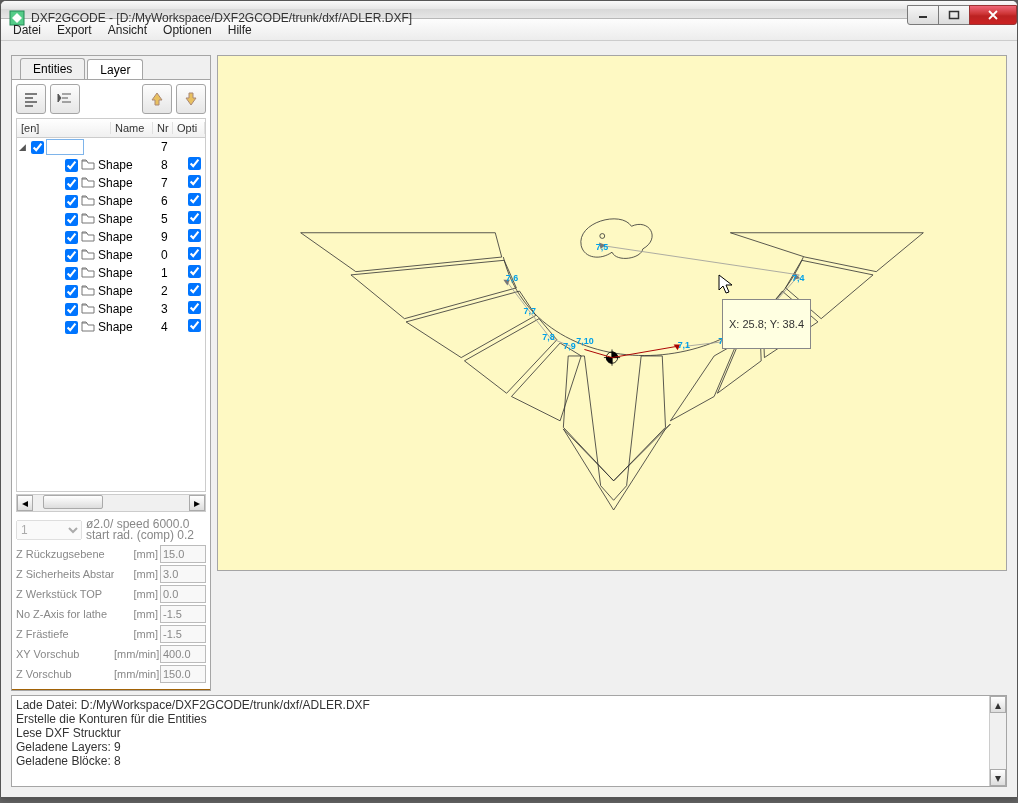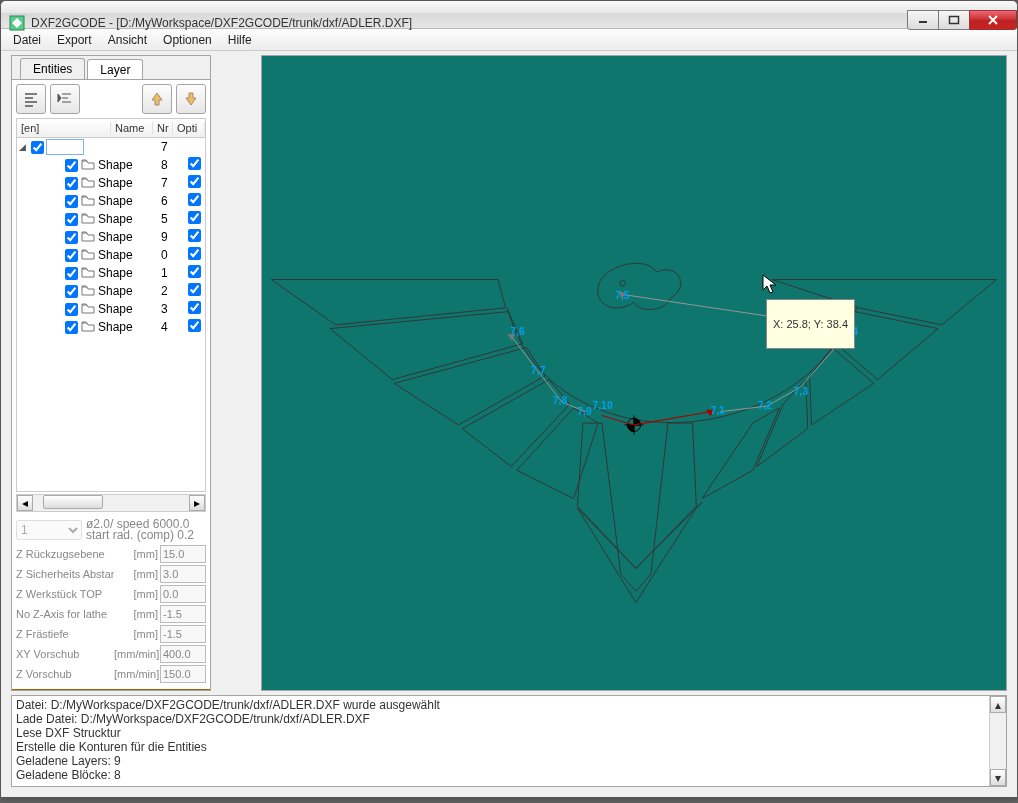--- a/index.html
+++ b/index.html
@@ -1,18 +1,18 @@
 <!DOCTYPE html>
 <html><head>
 <meta charset="utf-8">
 <style>
   * { box-sizing: border-box; font-family: "Segoe UI", Tahoma, sans-serif; font-size: 12px; }
   body { margin: 0; padding: 0; background: #666; width: 1018px; height: 803px; overflow: hidden; position: relative;}
   .window { position: absolute; left: 0; top: 0; width: 1018px; height: 798px; background: #f0f0f0; border: 1px solid #555; border-radius: 6px 6px 0 0; box-shadow: 0 0 10px rgba(0,0,0,0.4);}
-  .titlebar { height: 28px; background: linear-gradient(to bottom,#f9f9f9,#e6e6e6 45%,#d8d8d8 46%,#e6e6e6); border-radius: 5px 5px 0 0; display: flex; align-items: center; padding: 16px 0 0 8px; border-bottom: 1px solid #b8b8b8;}
+  .titlebar { height: 18px; background: linear-gradient(to bottom,#f9f9f9,#e6e6e6 45%,#d8d8d8 46%,#e6e6e6); border-radius: 5px 5px 0 0; display: flex; align-items: center; padding: 16px 0 0 8px; border-bottom: 1px solid #b8b8b8;}
   .titlebar .app-icon { width: 16px; height: 16px; margin-right: 6px; display:inline-flex; align-items:center; justify-content:center;}
   .titlebar .title { color: #333; flex: 0 0 auto; }
   .title-spacer { flex: 1; }
   .window-controls { display: flex; height: 20px; margin-top:-6px;}
   .wc-btn { width: 32px; height: 20px; border: 1px solid #7a7a7a; margin-left: -1px; display:flex;align-items:center;justify-content:center; background: linear-gradient(to bottom,#f6f6f6,#dcdcdc);}
   .wc-btn.min { border-radius: 0 0 0 3px;}
   .wc-btn.close { width: 48px; background: linear-gradient(to bottom,#e67,#c33 45%,#b22 55%,#c22); border-radius: 0 0 3px 0; border-color:#933;}
   .wc-btn svg { width: 12px; height: 10px;}
   .menubar { height: 22px; background: linear-gradient(to bottom,#fdfdfd,#ececec); display:flex; align-items:center; padding:0 4px; border-bottom:1px solid #ccc;}
   .menubar span { padding: 2px 8px; cursor: default; color:#222;}
@@ -45,21 +45,21 @@
   .scroll-h .track { flex:1; height:16px; position:relative;}
   .scroll-h .thumb { position:absolute; left:10px; top:0; width:60px; height:14px; border:1px solid #aaa; background:linear-gradient(to bottom,#fff,#ddd); border-radius:2px;}
   .params { margin-top:4px;}
   .param-top { display:flex; align-items:center; height:28px;}
   .param-top select { width: 66px; height:20px; color:#888;}
   .param-top .ptxt { font-size:10px; color:#888; line-height:11px; padding-left:4px;}
   .param-row { display:flex; align-items:center; height:20px;}
   .param-row .plabel { flex:1; color:#888; font-size:11px; white-space:nowrap; overflow:hidden;}
   .param-row .punit { width:46px; color:#888; font-size:11px; text-align:right; padding-right:2px;}
   .param-row input { width:46px; height:18px; border:1px solid #bbb; background:#f8f8f8; color:#888; font-size:11px; padding:4px 2px;}
-  .canvas-area { position:absolute; left: 206px; top:0; right:0; height: 636px; border:1px solid #a5a5a5; background:#0f766e;margin-left:44px;}
+  .canvas-area { position:absolute; left: 206px; top:0; right:0; height: 516px; border:1px solid #a5a5a5; background:#fef9c3;}
   .canvas-area svg { width:100%; height:100%;}
   .shape-label { font-size:11px; font-weight:bold; fill:#00a0e8;}
   .tooltip-box { position:absolute; left: 504px; top: 243px; background:#ffffe1; border:1px solid #888; padding:18px 6px; font-size:11px; color:#333;}
   .cursor-arrow { position:absolute; left: 500px; top: 218px; font-size:18px; color:#000;}
   .log-area { position:absolute; left:0; top: 640px; right:0; bottom:0; border:1px solid #a5a5a5; background:#fff; padding:2px 4px; color:#333; line-height:14px; overflow:hidden;}
   .log-scroll { position:absolute; right:0; top:0; bottom:0; width:17px; background:#f0f0f0; border-left:1px solid #ccc;}
   .log-scroll .sbtn { height:17px; border:1px solid #aaa; background:linear-gradient(to bottom,#fff,#ddd); display:flex;align-items:center;justify-content:center;}
   .edit-inline { width:38px; height:16px; border:1px solid #7eb4ea; background:#fff; padding:0 2px;}
   svg.icon-sm { width:18px; height:18px;}
 </style>
@@ -374,24 +374,23 @@
       <div class="cursor-arrow">
         <svg width="18" height="22" viewBox="0 0 18 22">
             <path d="M1 1 L1 16 L5 12 L8 19 L11 18 L8 11 L14 11 Z" fill="#fff" stroke="#000" stroke-width="1"></path>
           </svg>
       </div>
       <div class="tooltip-box">X: 25.8; Y: 38.4</div>
     </div>
 
     <div class="log-area">
       <div id="log-lines">
-          <div>Datei: D:/MyWorkspace/DXF2GCODE/trunk/dxf/ADLER.DXF wurde ausgewählt</div>
           <div>Lade Datei: D:/MyWorkspace/DXF2GCODE/trunk/dxf/ADLER.DXF</div>
+          <div>Erstelle die Konturen für die Entities</div>
           <div>Lese DXF Strucktur</div>
-          <div>Erstelle die Konturen für die Entities</div>
           <div>Geladene Layers: 9</div>
           <div>Geladene Blöcke: 8</div>
         </div>
       <div class="log-scroll">
         <div class="sbtn">▴</div>
         <div style="flex:1"></div>
         <div class="sbtn" style="position:absolute;bottom:0;left:0;right:0">▾</div>
       </div>
     </div>
   </div>

